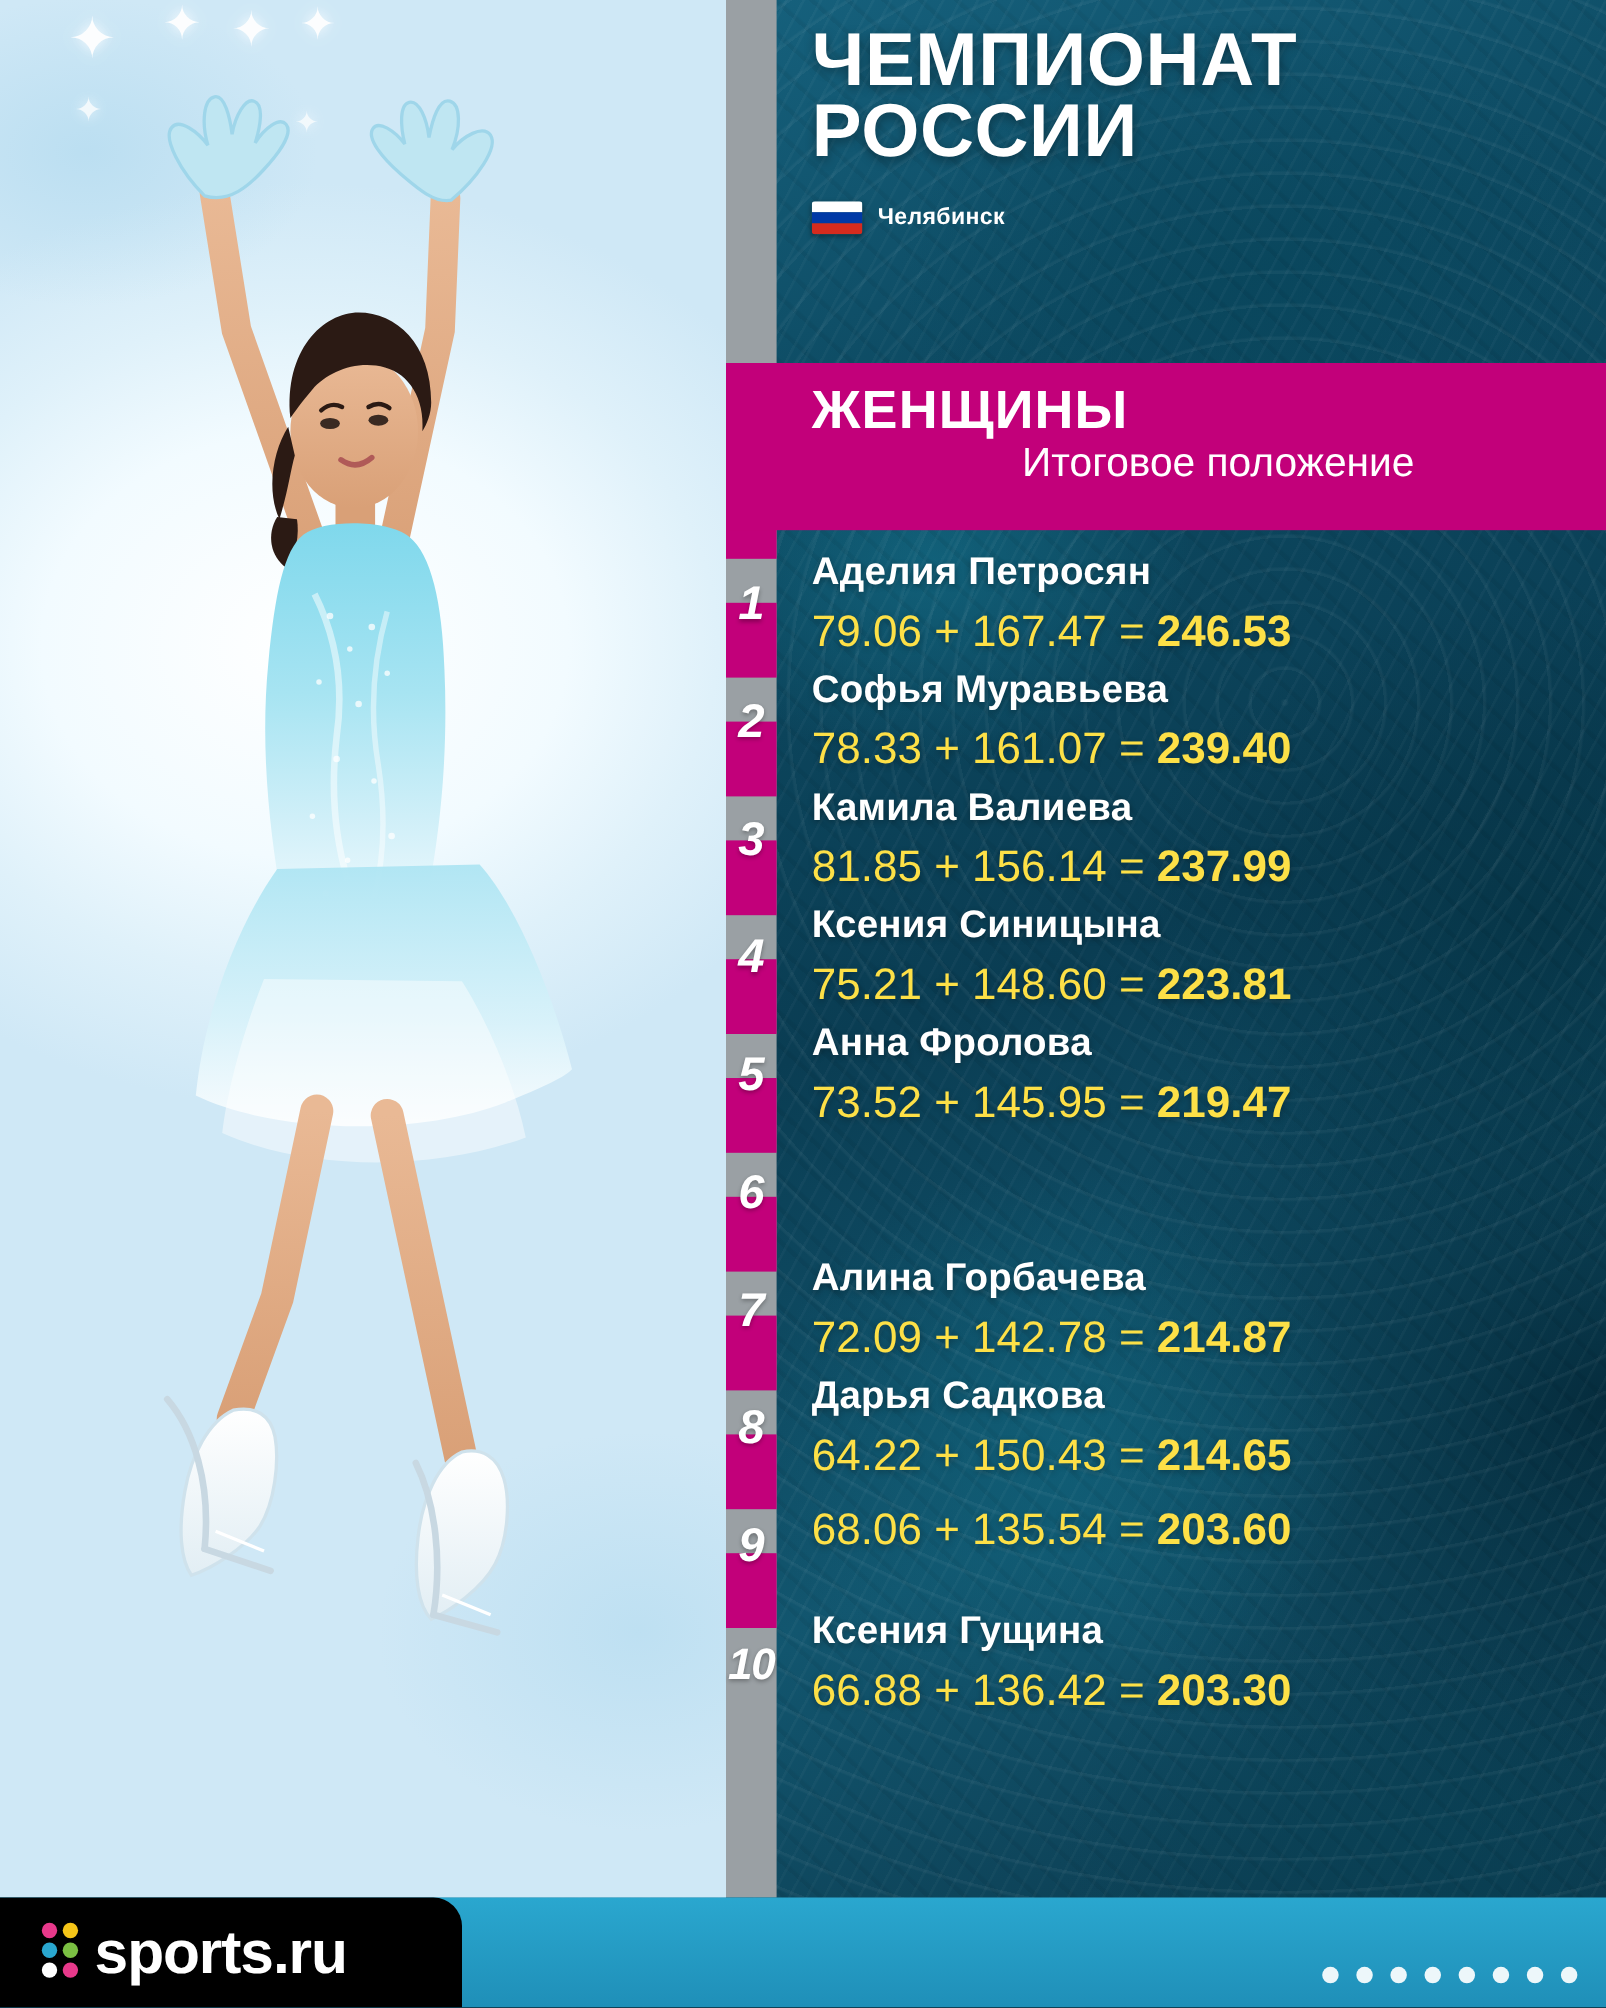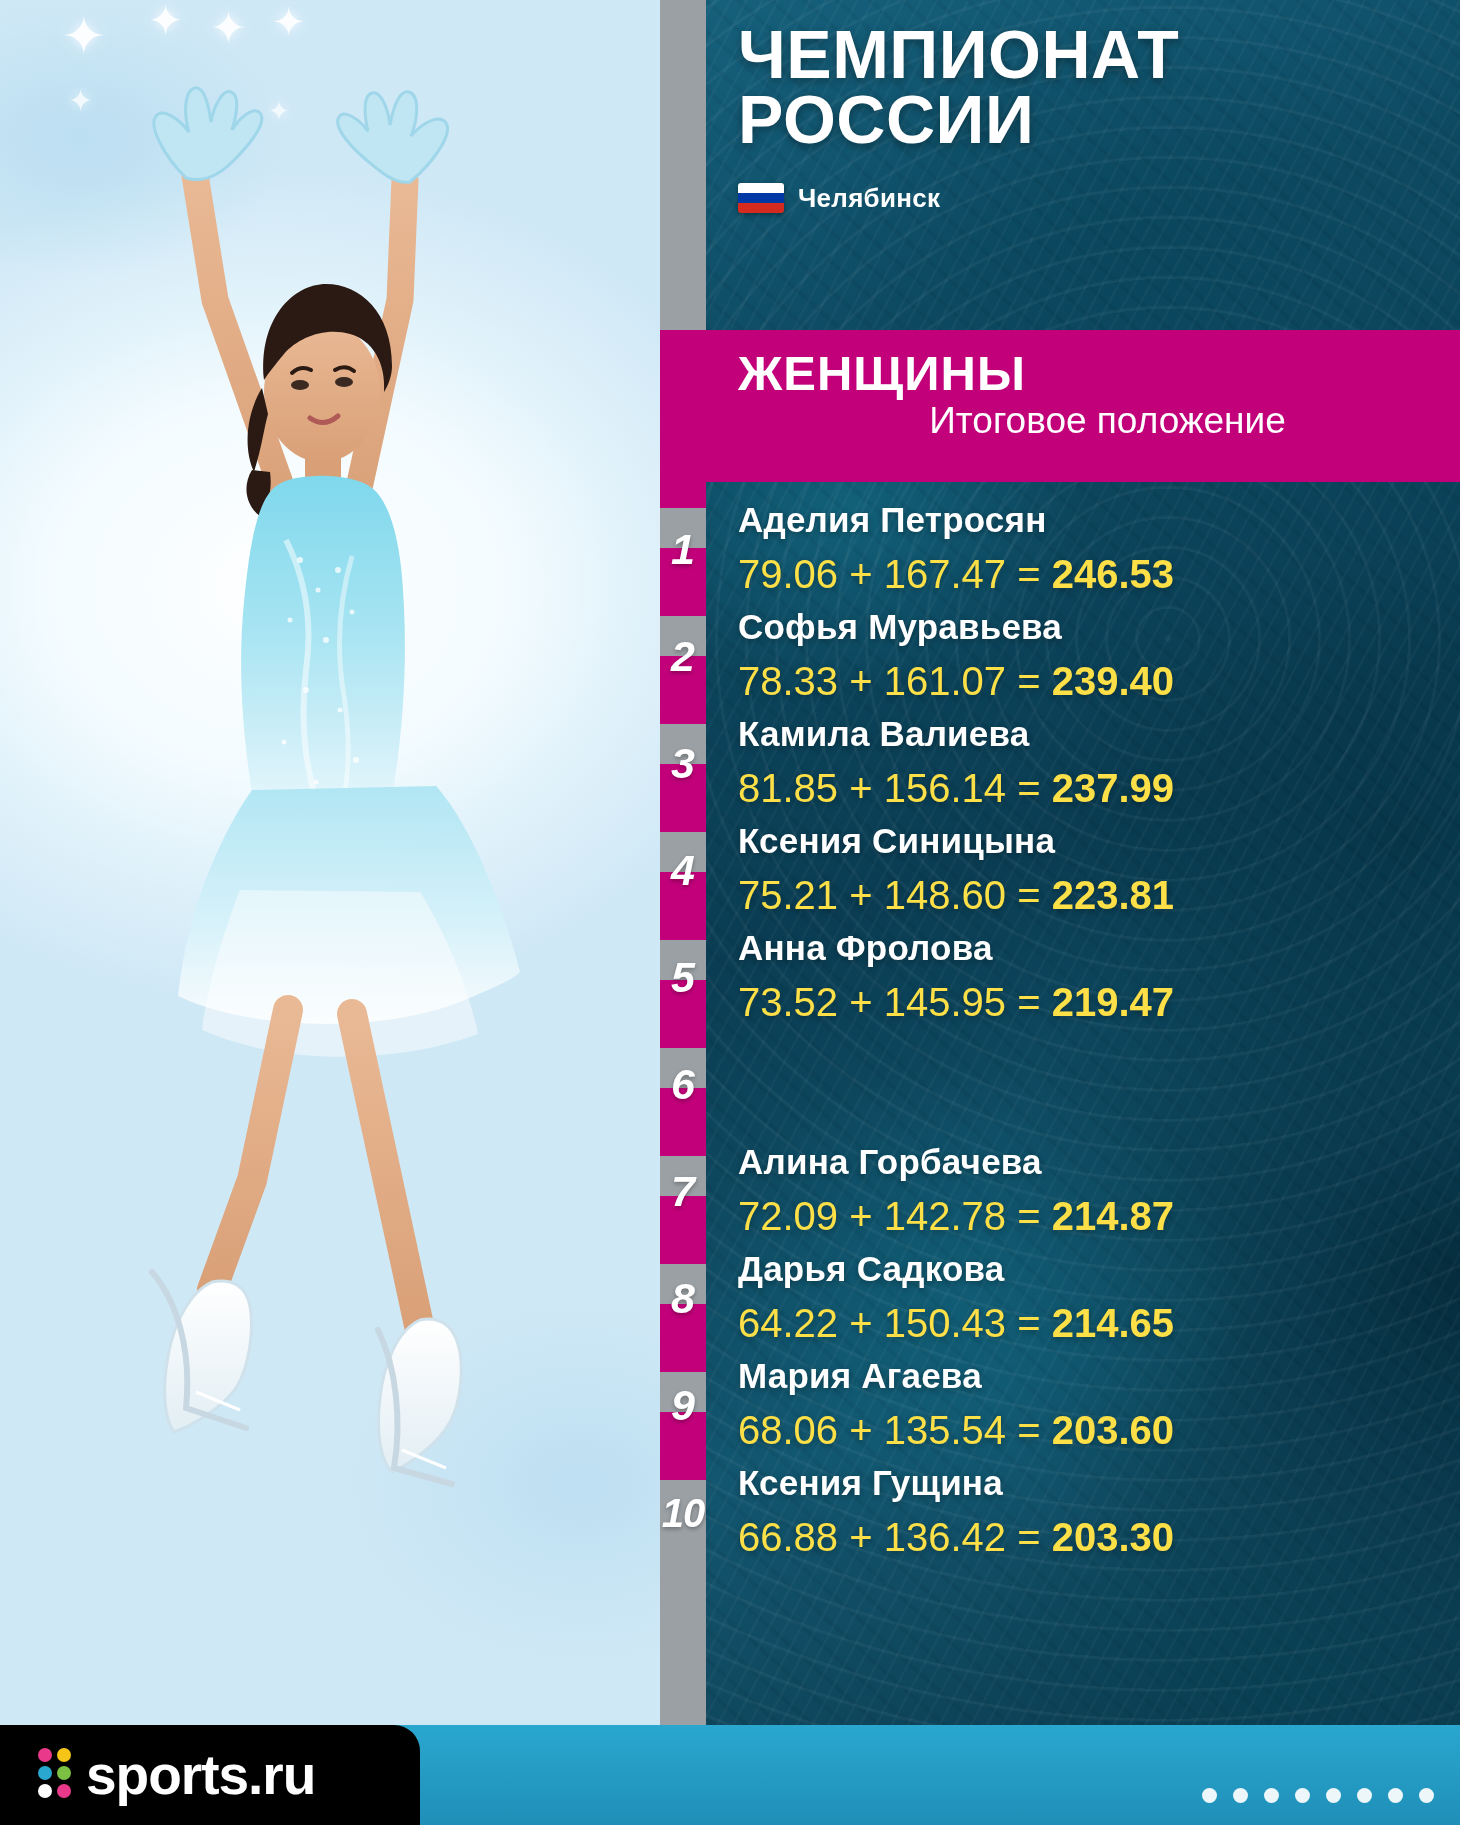--- a/index.html
+++ b/index.html
@@ -129,21 +129,21 @@
     box-shadow: 0 2px 5px rgba(0,0,0,.35);
     display: flex;
     flex-direction: column;
   }
   .flag span { display: block; height: 33.34%; }
   .flag .w { background: #ffffff; }
   .flag .b { background: #0039a6; }
   .flag .r { background: #d52b1e; }
   .city {
     color: #ffffff;
-    font-size: 26px;
+    font-size: 21px;
     font-weight: 700;
     letter-spacing: .3px;
   }
 
   
   .section-banner {
     position: absolute;
     left: 660px;
     top: 330px;
     width: 817px;
@@ -540,21 +540,20 @@
           <b>214.65</b>
         </div>
       </div>
     </div>
 
     <div class="row">
       <div class="rank-cell">
         <span class="rank">9</span>
       </div>
       <div class="info">
-        <div class="name">Мария Агаева</div>
         <div class="scores">
           <span>68.06</span>
           <span> + </span>
           <span>135.54</span>
           <span> = </span>
           <b>203.60</b>
         </div>
       </div>
     </div>
 

